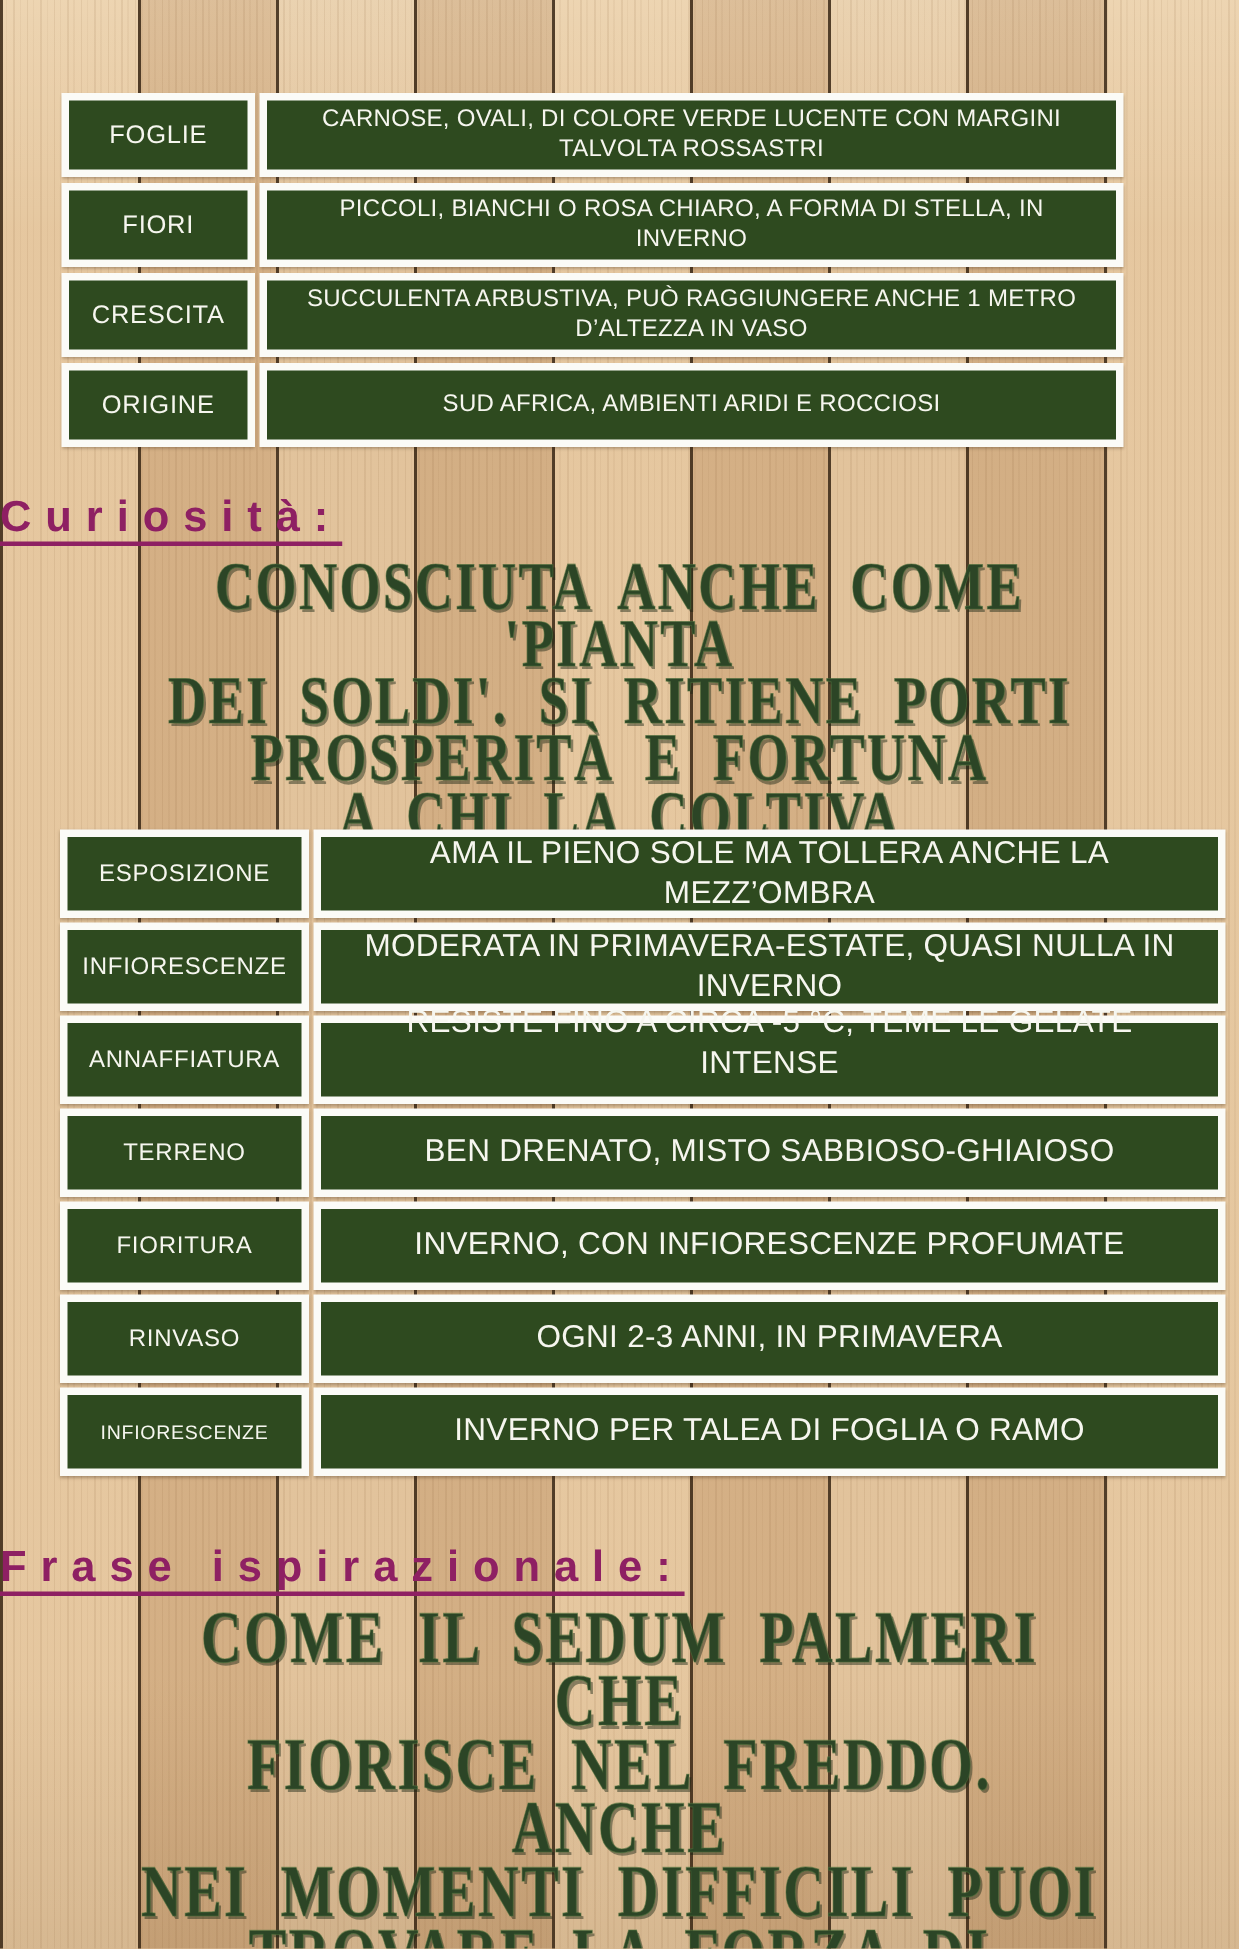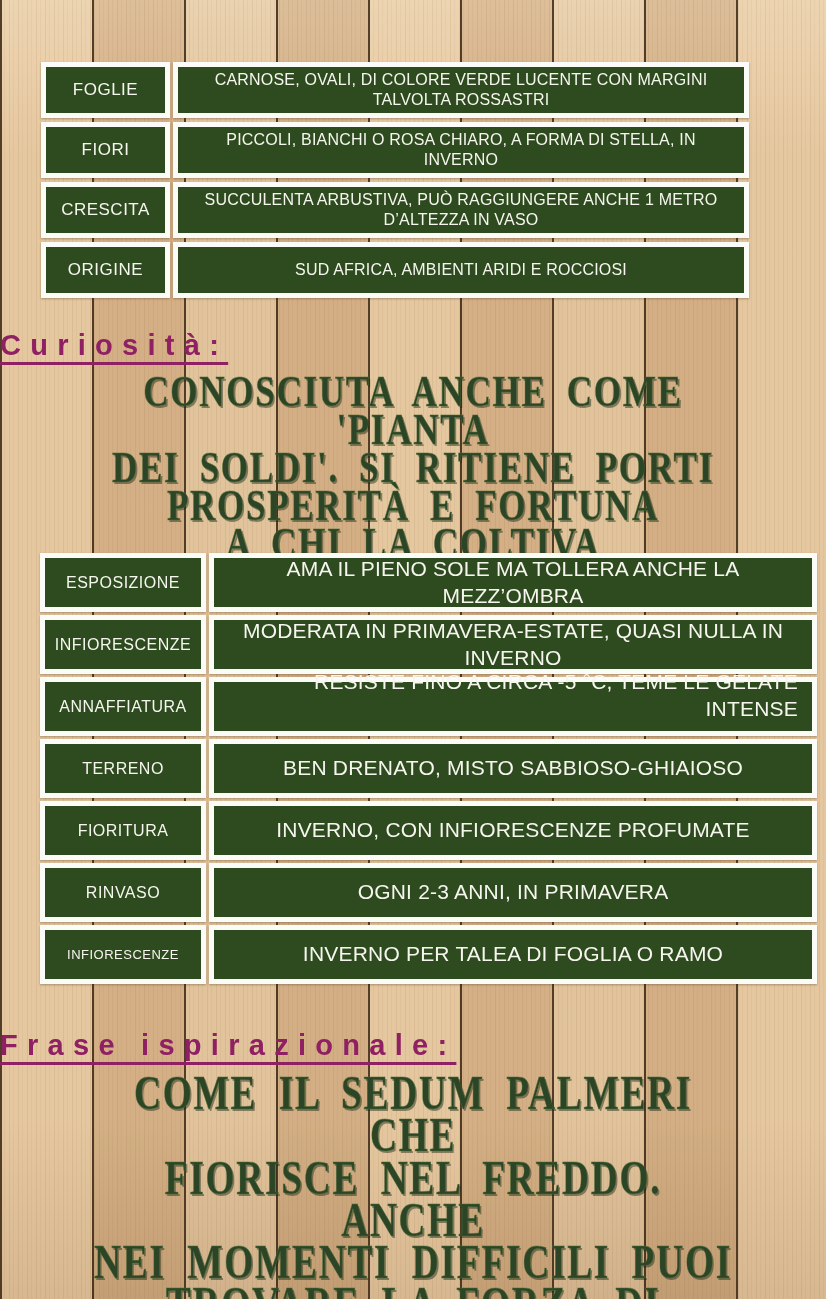--- a/index.html
+++ b/index.html
@@ -36,21 +36,21 @@
     color:#f6f6ef;
     box-sizing:border-box;
   }
   #table1{left:41px;top:62px;width:708px;grid-template-columns:129px 1fr;grid-auto-rows:56px;row-gap:4px;}
   #table2{left:40px;top:553px;width:777px;grid-template-columns:166px 1fr;grid-auto-rows:59px;row-gap:3px;}
   .label-text{font-size:17px;letter-spacing:0.5px;}
   #table2 .label-text{font-size:16px;}
   #table2 .row:nth-of-type(7) .label-text{font-size:13px;}
   .value-text{font-size:16px;line-height:1.26;letter-spacing:0.2px;padding:0 14px;}
   #table2 .value-text{font-size:21px;}
-  #table2 .row:nth-of-type(3) .cell-inner.value{justify-content:flex-end;padding-bottom:9px;text-align:right;}
+  #table2 .row:nth-of-type(3) .cell-inner.value{justify-content:flex-end;padding-bottom:9px;}
 
   
   .section-heading{
     width:826px;text-align:left;
     font-weight:bold;font-size:29px;
     letter-spacing:0.32em;
     color:var(--heading-magenta,#8e2063);
   }
   .section-heading span{
     text-decoration:underline;

